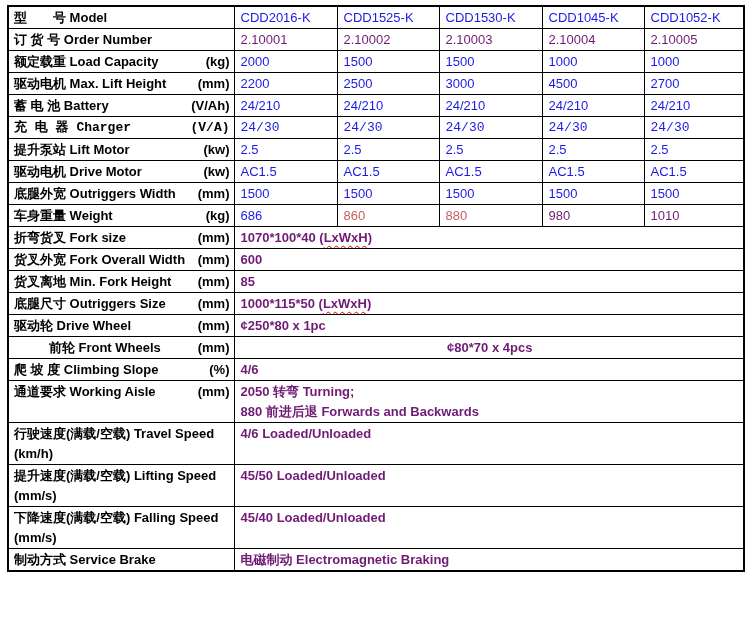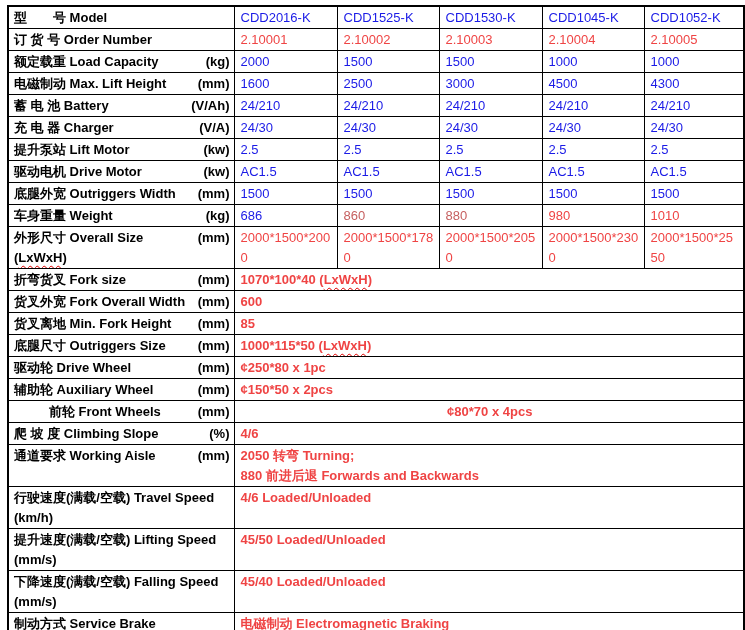--- a/index.html
+++ b/index.html
@@ -11,21 +11,21 @@
      overflow:hidden;padding:1px 4px 0 5px;}
   .label-cell{font-weight:bold;font-size:13px;}
   .label-wrap{display:flex;justify-content:space-between;align-items:flex-start;}
   .lab{flex:1 1 auto;}
   .unit{flex:0 0 auto;white-space:nowrap;padding-left:2px;}
   .val-cell{padding-left:6px;}
   .bold{font-weight:bold;}
   tr.wrap-cells td.val-cell{word-break:break-all;}
   .c-blue{color:var(--blue,#1a1ae6);}
   .c-red{color:var(--red,#c66060);}
-  .c-black{color:#ef4444;}
+  .c-black{color:#701a75;}
   .wavy{text-decoration:underline wavy var(--wavy,#e00000) 1px;
         text-decoration-skip-ink:none;text-underline-offset:3px;}
 </style>
 </head>
 <body>
 
 <div class="canvas">
   <table class="spec-table">
     <colgroup>
       <col style="width:226px">
@@ -69,44 +69,44 @@
           </td>
           <td class="val-cell c-blue">2000</td>
           <td class="val-cell c-blue">1500</td>
           <td class="val-cell c-blue">1500</td>
           <td class="val-cell c-blue">1000</td>
           <td class="val-cell c-blue">1000</td>
         </tr>
         <tr style="height: 20px;">
           <td class="label-cell">
             <div class="label-wrap">
-              <span class="lab">电磁制动 Max. Lift Height</span>
-              <span class="unit">(mm)</span>
-            </div>
-          </td>
-          <td class="val-cell c-blue">1600</td>
+              <span class="lab">驱动电机 Max. Lift Height</span>
+              <span class="unit">(mm)</span>
+            </div>
+          </td>
+          <td class="val-cell c-blue">2200</td>
           <td class="val-cell c-blue">2500</td>
           <td class="val-cell c-blue">3000</td>
           <td class="val-cell c-blue">4500</td>
-          <td class="val-cell c-blue">4300</td>
+          <td class="val-cell c-blue">2700</td>
         </tr>
         <tr style="height: 20px;">
           <td class="label-cell">
             <div class="label-wrap">
               <span class="lab">蓄 电 池 Battery</span>
               <span class="unit">(V/Ah)</span>
             </div>
           </td>
           <td class="val-cell c-blue">24/210</td>
           <td class="val-cell c-blue">24/210</td>
           <td class="val-cell c-blue">24/210</td>
           <td class="val-cell c-blue">24/210</td>
           <td class="val-cell c-blue">24/210</td>
         </tr>
-        <tr style="height: 20px;">
+        <tr style="height: 20px; font-family: Liberation Mono, monospace;">
           <td class="label-cell">
             <div class="label-wrap">
               <span class="lab">充 电 器 Charger</span>
               <span class="unit">(V/A)</span>
             </div>
           </td>
           <td class="val-cell c-blue">24/30</td>
           <td class="val-cell c-blue">24/30</td>
           <td class="val-cell c-blue">24/30</td>
           <td class="val-cell c-blue">24/30</td>
@@ -157,33 +157,20 @@
               <span class="lab">车身重量 Weight</span>
               <span class="unit">(kg)</span>
             </div>
           </td>
           <td class="val-cell c-blue">686</td>
           <td class="val-cell c-red">860</td>
           <td class="val-cell c-red">880</td>
           <td class="val-cell c-black">980</td>
           <td class="val-cell c-black">1010</td>
         </tr>
-        <tr class="wrap-cells" style="height: 42px;">
-          <td class="label-cell">
-            <div class="label-wrap">
-              <span class="lab">外形尺寸 Overall Size (<span class="wavy">LxWxH</span>)</span>
-              <span class="unit">(mm)</span>
-            </div>
-          </td>
-          <td class="val-cell c-black">2000*1500*2000</td>
-          <td class="val-cell c-black">2000*1500*1780</td>
-          <td class="val-cell c-black">2000*1500*2050</td>
-          <td class="val-cell c-black">2000*1500*2300</td>
-          <td class="val-cell c-black">2000*1500*2550</td>
-        </tr>
         <tr style="height: 20px;">
           <td class="label-cell">
             <div class="label-wrap">
               <span class="lab">折弯货叉 Fork size</span>
               <span class="unit">(mm)</span>
             </div>
           </td>
           <td colspan="5" class="val-cell c-black bold">1070*100*40 (<span class="wavy">LxWxH</span>)</td>
         </tr>
         <tr style="height: 20px;">
@@ -214,29 +201,20 @@
           <td colspan="5" class="val-cell c-black bold">1000*115*50 (<span class="wavy">LxWxH</span>)</td>
         </tr>
         <tr style="height: 20px;">
           <td class="label-cell">
             <div class="label-wrap">
               <span class="lab">驱动轮 Drive Wheel</span>
               <span class="unit">(mm)</span>
             </div>
           </td>
           <td colspan="5" class="val-cell c-black bold">¢250*80 x 1pc</td>
-        </tr>
-        <tr style="height: 20px;">
-          <td class="label-cell">
-            <div class="label-wrap">
-              <span class="lab">辅助轮 Auxiliary Wheel</span>
-              <span class="unit">(mm)</span>
-            </div>
-          </td>
-          <td colspan="5" class="val-cell c-black bold">¢150*50 x 2pcs</td>
         </tr>
         <tr style="height: 20px; text-align: center;">
           <td class="label-cell">
             <div class="label-wrap">
               <span class="lab">前轮 Front Wheels</span>
               <span class="unit">(mm)</span>
             </div>
           </td>
           <td colspan="5" class="val-cell c-black bold">¢80*70 x 4pcs</td>
         </tr>

